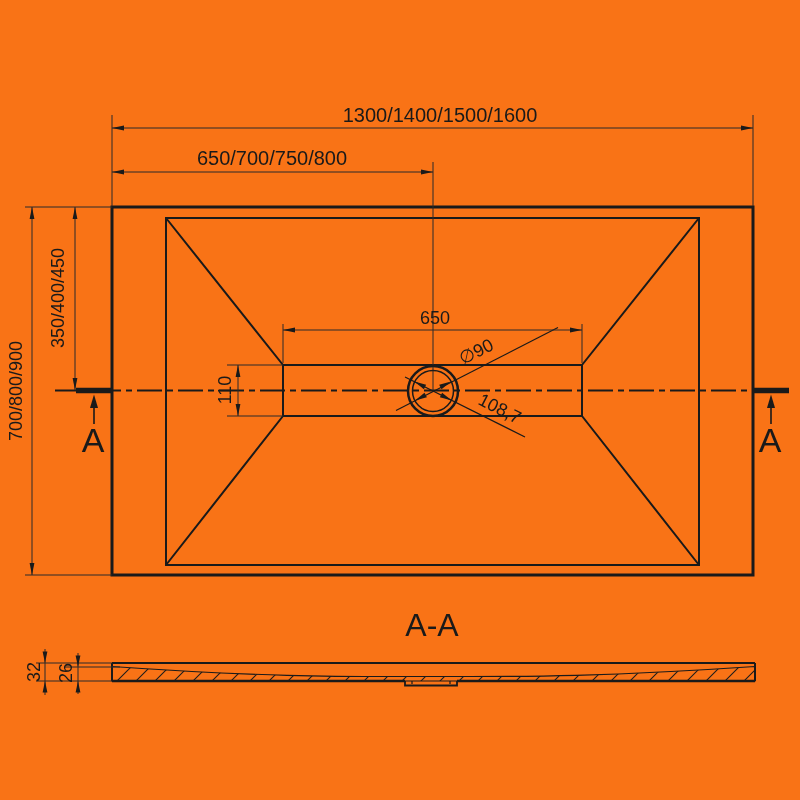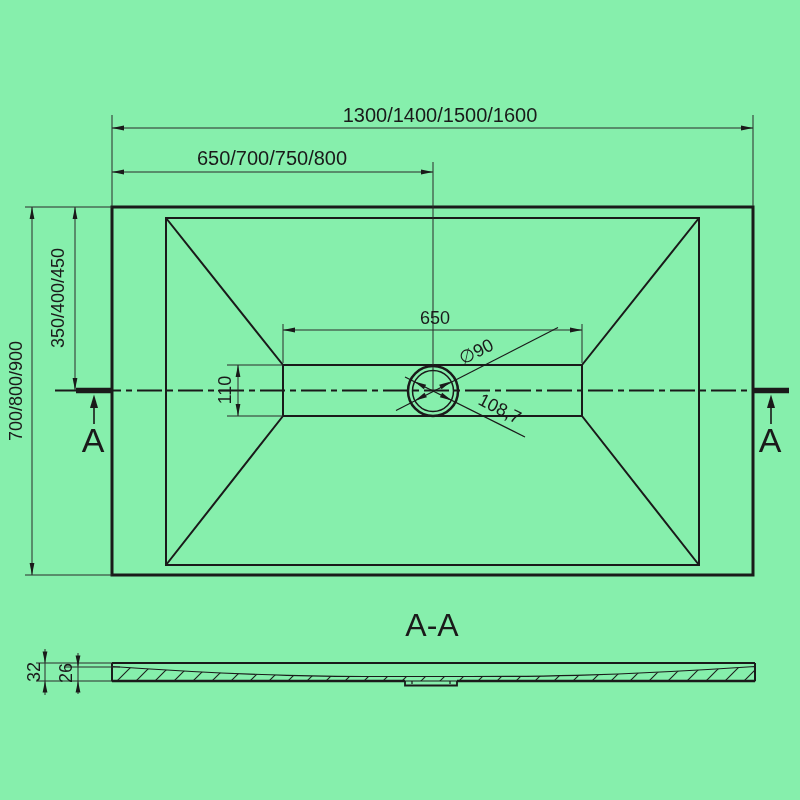--- a/index.html
+++ b/index.html
@@ -1,16 +1,16 @@
 <!DOCTYPE html>
 <html><head>
 <meta charset="utf-8">
 <style>
   html,body{margin:0;padding:0;background:#ffffff;}
-  .canvas{position:relative;width:800px;height:800px;background:#86efac;overflow:hidden;}
+  .canvas{position:relative;width:800px;height:800px;background:#f97316;overflow:hidden;}
   svg{display:block;}
   text{font-family:"Liberation Sans", sans-serif;fill:#1a1a1a;}
   .dim-text{font-size:18px;}
   .dim-text-lg{font-size:20px;}
   .sec-letter{font-size:34px;}
   .sec-title{font-size:32px;}
   .thick{stroke:#1a1a1a;fill:none;}
   .thin{stroke:#2b2b2b;stroke-width:1;fill:none;}
   .arrow{fill:#1a1a1a;stroke:none;}
 </style>

